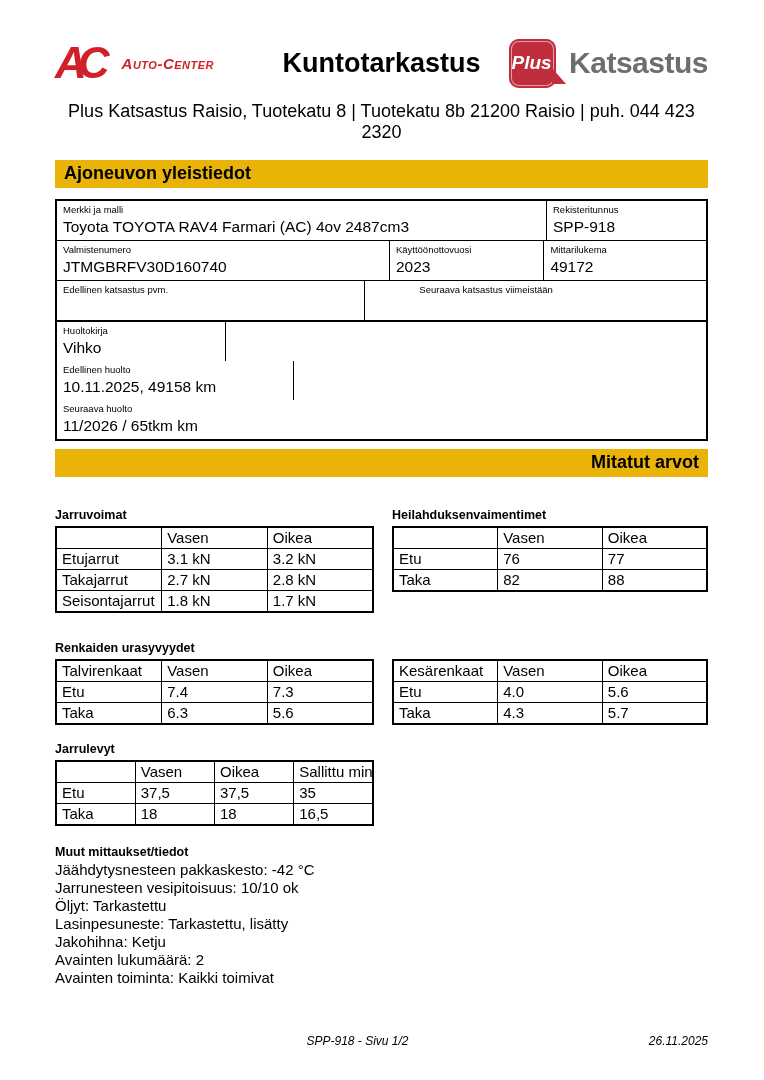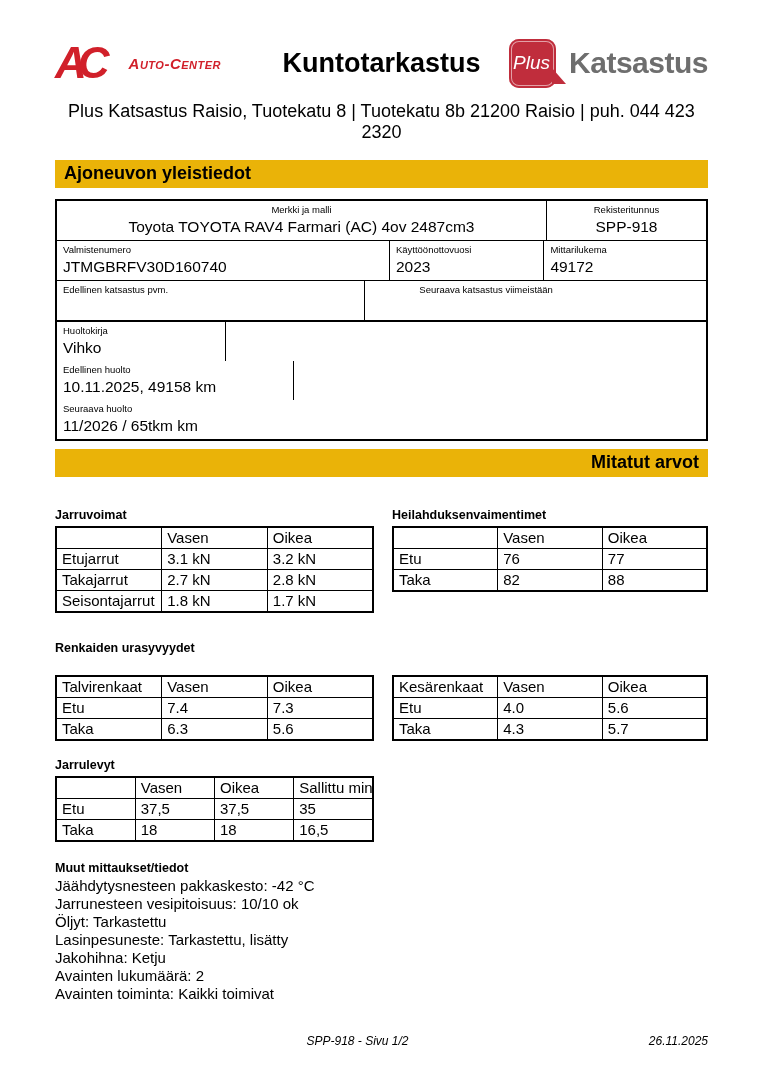--- a/index.html
+++ b/index.html
@@ -13,30 +13,30 @@
 
   
   .header { display: grid; grid-template-columns: 1fr auto 1fr; align-items: center; height: 54px; }
   .ac-logo { display: flex; align-items: center; justify-self: start; }
   .ac-monogram {
     color: #d1202a; font-style: italic; font-weight: 800; font-size: 44px;
     letter-spacing: -9px; line-height: 1; padding-right: 12px;
   }
   .ac-name {
     color: #d1202a; font-style: italic; font-weight: 700; font-size: 15px;
-    font-variant: small-caps; letter-spacing: 0.5px; margin-left: 16px; text-align: center;
+    font-variant: small-caps; letter-spacing: 0.5px; margin-left: 9px; text-align: center;
   }
   .doc-title { font-size: 27px; font-weight: 700; text-align: center; }
   .plus-logo { display: flex; align-items: center; justify-self: end; }
   .plus-box {
     position: relative; width: 47px; height: 49px; background: #c02d3c;
     border-radius: 10px; display: flex; align-items: center; justify-content: center;
     box-shadow: inset 0 0 0 2px #c02d3c, inset 0 0 0 3px rgba(255,255,255,.55);
   }
-  .plus-word { color: #fff; font-style: italic; font-weight: 400; font-size: 19px; padding-right: 2px; }
+  .plus-word { color: #fff; font-style: italic; font-weight: 700; font-size: 19px; padding-right: 2px; }
   .plus-tail {
     position: absolute; right: -10px; bottom: 4px; width: 0; height: 0;
     border-style: solid; border-width: 16px 0 0 14px;
     border-color: transparent transparent transparent #c02d3c;
   }
   .katsastus-word { color: #6e6e6e; font-weight: 700; font-size: 30px; margin-left: 13px; letter-spacing: -0.5px; }
   .address { text-align: center; font-size: 18px; margin-top: 11px; }
 
   
   .section-bar {
@@ -47,33 +47,33 @@
 
   
   .vtable { border: 2px solid #000; margin-top: 11px; }
   .vrow { display: flex; }
   .vrow + .vrow { border-top: 1px solid #000; }
   .vrow.thick-top { border-top: 2px solid #000; }
   .vcell { border-right: 1px solid #000; padding: 3px 6px 4px 6px; overflow: hidden; }
   .vcell:last-child { border-right: none; }
   .vcell .lbl { font-size: 9.5px; line-height: 12px; }
   .vcell .val { font-size: 15.5px; line-height: 19px; margin-top: 1px; white-space: nowrap; }
-  .r1 { min-height: 36px; text-align: center; } .r2 { min-height: 40px; } .r3 { min-height: 40px; } .r4 { min-height: 37px; flex-direction: column; }
+  .r1 { min-height: 36px; } .r2 { min-height: 40px; } .r3 { min-height: 40px; } .r4 { min-height: 37px; flex-direction: column; }
   .w-a1 { width: 75.5%; } .w-a2 { width: 24.5%; }
   .w-b1 { width: 51.3%; } .w-b2 { width: 23.8%; } .w-b3 { width: 24.9%; }
   .w-c1 { width: 51.3%; } .w-c2 { width: 48.7%; margin-left: 48px; }
   .w-d1 { width: 26%; } .w-d2 { width: 36.5%; } .w-d3 { width: 37.5%; }
 
   
   .m-label { font-weight: 700; font-size: 12.5px; }
   .cols { display: flex; justify-content: space-between; align-items: flex-start; }
   .col-left { width: 320px; } .col-right { width: 316px; }
   .row-a { margin-top: 31px; }
   .lbl-b { margin-top: 28px; }
-  .row-b { margin-top: 20px; }
+  .row-b { margin-top: 4px; }
   .lbl-c { margin-top: 17px; }
   .m-label + .mtable { margin-top: 4px; }
   table.mtable { border-collapse: collapse; border: 2px solid #000; table-layout: fixed; }
   .mtable td {
     border: 1px solid #000; font-size: 15px; padding: 1px 5px 2px 5px;
     height: 21px; white-space: nowrap; overflow: hidden; vertical-align: middle;
   }
   .t-left { width: 319px; } .t-right { width: 316px; }
   .mtable.cols3 td { width: 33.3%; }
   .mtable.cols4 td { width: 25%; }

